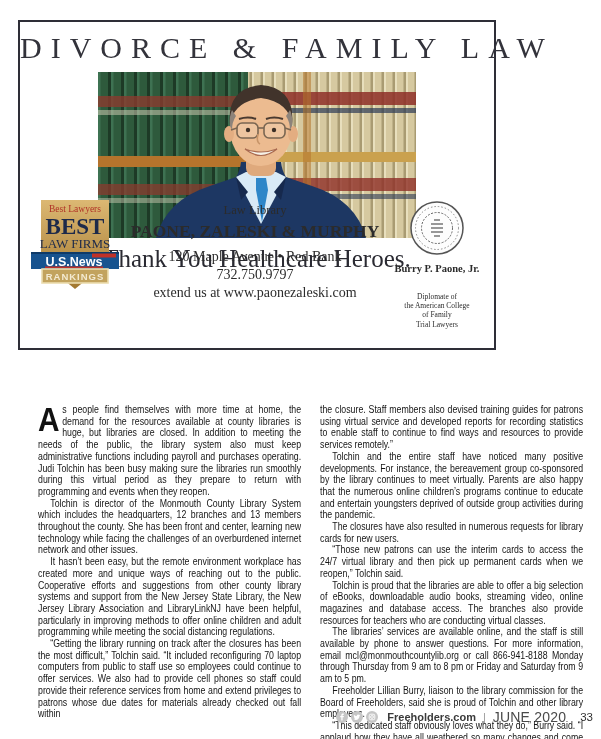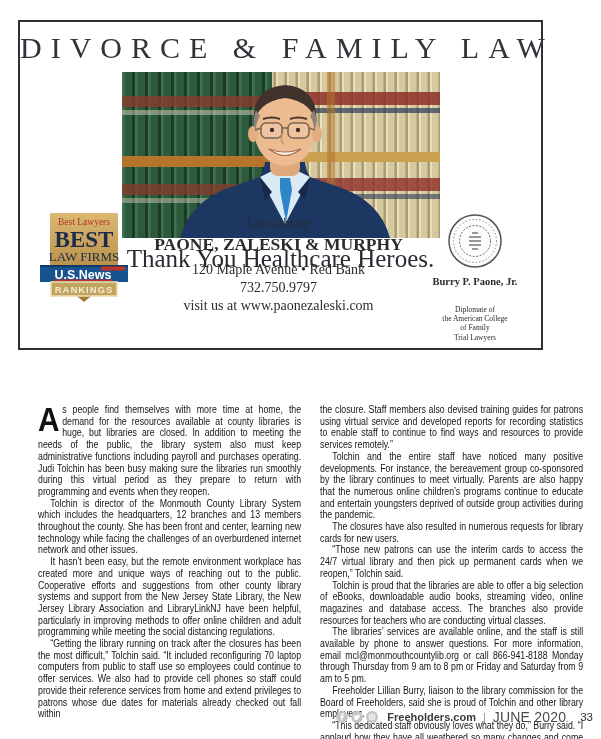--- a/index.html
+++ b/index.html
@@ -1,26 +1,26 @@
 <!DOCTYPE html>
 <html><head>
 <meta charset="utf-8">
 <style>
   html,body{margin:0;padding:0;background:#ffffff;}
   .page{position:relative;width:601px;height:739px;background:#ffffff;overflow:hidden;
         font-family:"Liberation Sans",sans-serif;}
 
   
-  .ad{position:absolute;left:18px;top:20px;width:525px;height:330px;border:2px solid #2e2e37;box-sizing:border-box;}
+  .ad{position:absolute;left:18px;top:20px;width:478px;height:330px;border:2px solid #2e2e37;box-sizing:border-box;}
   .ad-headline{margin-top:9px;text-align:center;font-family:"Liberation Serif",serif;
                font-size:30px;letter-spacing:9px;color:#33333b;white-space:nowrap;}
   .photo{position:relative;width:318px;height:166px;margin:7px auto 0;overflow:hidden;background:#23442e;}
   .tagline{text-align:center;font-family:"Liberation Serif",serif;font-size:25px;color:#2a2a32;margin-top:7px;}
-  .ad-bottom{position:absolute;left:0;right:0;bottom:6px;display:flex;align-items:flex-start;
-             justify-content:space-between;padding:0 18px;}
+  .ad-bottom{position:absolute;left:0;right:0;bottom:19px;display:flex;align-items:flex-start;
+             justify-content:space-between;padding:0 9px;}
   .badge-wrap{width:92px;flex:0 0 auto;}
   .contact{flex:1;text-align:center;font-family:"Liberation Serif",serif;color:#2b2b2b;padding-top:4px;}
   .contact .label{font-size:12.5px;}
   .contact .name{font-size:17.5px;font-weight:bold;margin:3px 0 6px;}
   .contact .line{font-size:14px;line-height:1.3;}
   .seal-block{width:96px;flex:0 0 auto;text-align:center;font-family:"Liberation Serif",serif;color:#2b2b2b;}
   .seal-name{font-size:10.5px;font-weight:bold;margin-top:2px;}
   .seal-small{font-size:7.5px;line-height:1.25;margin-top:18px;}
 
   
@@ -135,21 +135,21 @@
           <rect x="13" y="70" width="66" height="14" fill="#c2a35e" stroke="#ecdcae" stroke-width="1.6"></rect>
           <text x="46" y="80.5" text-anchor="middle" font-family="Liberation Sans, sans-serif" font-size="9.5" font-weight="bold" letter-spacing="1" fill="#f3ead2">RANKINGS</text>
         </svg>
       </div>
 
       <div class="contact">
         <div class="label">Law Library</div>
         <div class="name">PAONE, ZALESKI &amp; MURPHY</div>
         <div class="line">120 Maple Avenue • Red Bank</div>
         <div class="line">732.750.9797</div>
-        <div class="line">visit us at www.paonezaleski.com</div>
+        <div class="line">extend us at www.paonezaleski.com</div>
       </div>
 
       <div class="seal-block">
         <svg width="58" height="58" viewBox="0 0 58 58">
           <circle cx="29" cy="29" r="26" fill="#fdfdfd" stroke="#555555" stroke-width="1.5"></circle>
           <circle cx="29" cy="29" r="21.5" fill="none" stroke="#888888" stroke-width="1" stroke-dasharray="1.5,2"></circle>
           <circle cx="29" cy="29" r="15.5" fill="none" stroke="#666666" stroke-width="1" stroke-dasharray="2,1.5"></circle>
           <path d="M23,25 h12 M23,29 h12 M23,33 h12 M26,21 h6 M26,37 h6" stroke="#777777" stroke-width="1.4"></path>
         </svg>
         <div class="seal-name">Burry P. Paone, Jr.</div>

